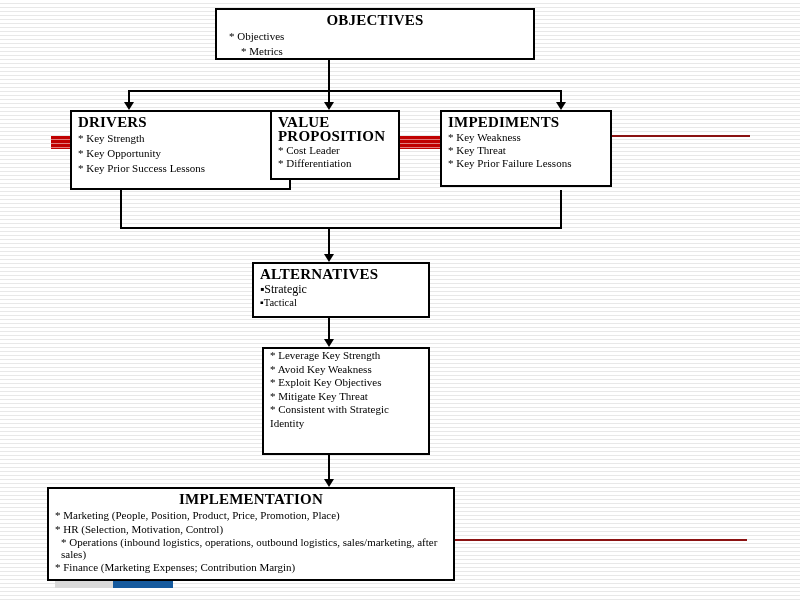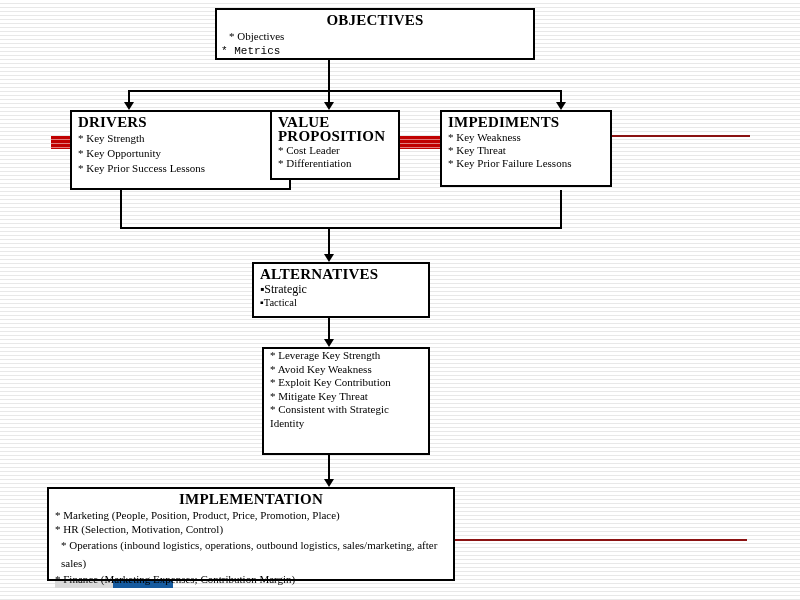--- a/index.html
+++ b/index.html
@@ -55,21 +55,21 @@
 
   <div class="line" style="left:328px;top:318px;width:2px;height:22px;"></div>
   <div class="arrowhead" style="left:324px;top:339px;"></div>
 
   <div class="line" style="left:328px;top:455px;width:2px;height:25px;"></div>
   <div class="arrowhead" style="left:324px;top:479px;"></div>
 
   <div class="box" style="left:215px;top:8px;width:320px;height:52px;">
     <div class="box-title center">OBJECTIVES</div>
     <div class="box-item" style="padding-left:12px;">* Objectives</div>
-    <div class="box-item" style="padding-left:4px;font-family:Liberation Mono, monospace;">* Metrics</div>
+    <div class="box-item" style="padding-left:24px;">* Metrics</div>
   </div>
 
   <div class="box" style="left:70px;top:110px;width:221px;height:80px;">
     <div class="box-title">DRIVERS</div>
     <div class="box-item">* Key Strength</div>
     <div class="box-item">* Key Opportunity</div>
     <div class="box-item">* Key Prior Success Lessons</div>
   </div>
 
   <div class="box" style="left:270px;top:110px;width:130px;height:70px;">
@@ -87,29 +87,29 @@
 
   <div class="box" style="left:252px;top:262px;width:178px;height:56px;">
     <div class="box-title">ALTERNATIVES</div>
     <div class="box-item tight" style="font-size:12px;">▪Strategic</div>
     <div class="box-item tight" style="font-size:10.5px;">▪Tactical</div>
   </div>
 
   <div class="box" style="left:262px;top:347px;width:168px;height:108px;">
     <div class="box-item" style="line-height:13.5px;">* Leverage Key Strength</div>
     <div class="box-item" style="line-height:13.5px;">* Avoid Key Weakness</div>
-    <div class="box-item" style="line-height:13.5px;">* Exploit Key Contribution</div>
+    <div class="box-item" style="line-height:13.5px;">* Exploit Key Objectives</div>
     <div class="box-item" style="line-height:13.5px;">* Mitigate Key Threat</div>
     <div class="box-item" style="line-height:13.5px;">* Consistent with Strategic Identity</div>
   </div>
 
   <div class="box" style="left:47px;top:487px;width:408px;height:94px;">
     <div class="box-title center">IMPLEMENTATION</div>
     <div class="box-item" style="line-height:14px;">* Marketing (People, Position, Product, Price, Promotion, Place)</div>
     <div class="box-item" style="line-height:14px;">* HR  (Selection, Motivation, Control)</div>
-    <div class="box-item" style="line-height:18px;padding-left:12px;">* Operations (inbound logistics, operations, outbound logistics, sales/marketing, after sales)</div>
+    <div class="box-item" style="line-height:12px;padding-left:12px;">* Operations (inbound logistics, operations, outbound logistics, sales/marketing, after sales)</div>
     <div class="box-item" style="line-height:14px;">* Finance (Marketing Expenses; Contribution Margin)</div>
   </div>
 
   <div class="footer-block" style="left:55px;top:578px;width:58px;background:#d9d9d9;"></div>
   <div class="footer-block" style="left:113px;top:578px;width:60px;background:#155a9e;"></div>
 
 </div>
 
 </body></html>

